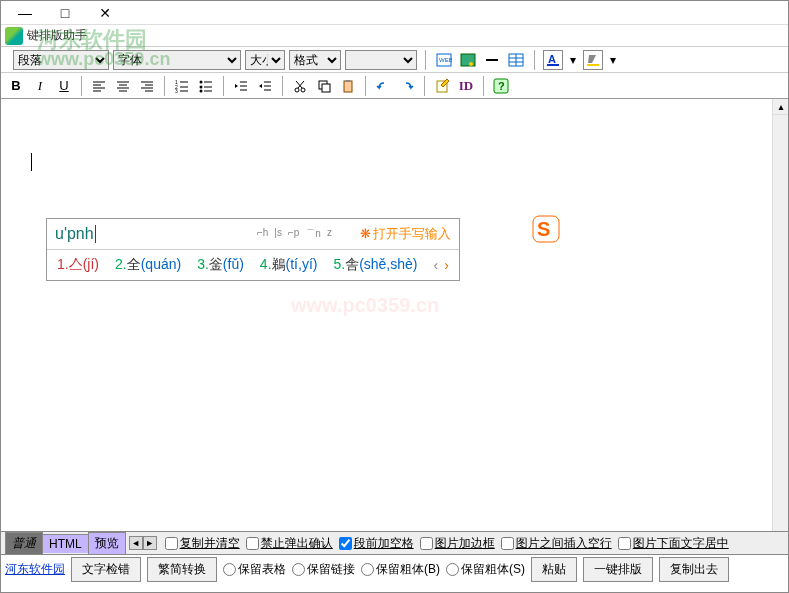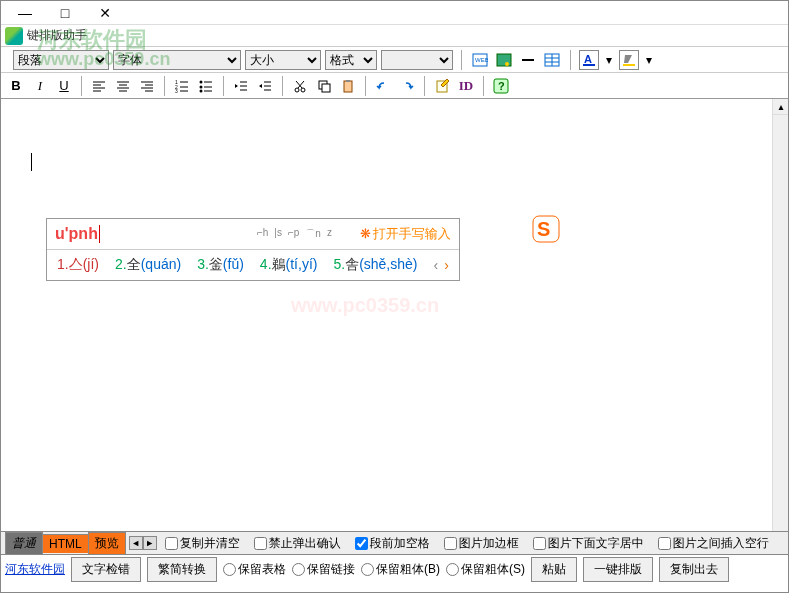--- a/index.html
+++ b/index.html
@@ -25,21 +25,21 @@
 .toolbar2 .sep { width: 1px; height: 20px; background: #aaa; margin: 0 4px; }
 
 .editor { position: relative; height: 432px; background: #fff; padding: 54px 30px 20px 30px; overflow: hidden; }
 .editor .scrollbar { position: absolute; right: 0; top: 0; bottom: 0; width: 16px; background: #f0f0f0; border-left: 1px solid #ddd; }
 .editor .scrollbar .thumbup { width: 16px; height: 16px; display: flex; align-items: center; justify-content: center; font-size: 10px; border-bottom: 1px solid #ddd; }
 .editor .cursor { width: 1px; height: 18px; background: #000; animation: blink 1s infinite; }
 @keyframes blink { 50% { opacity: 0; } }
 
 .ime { position: absolute; top: 217px; left: 45px; border: 1px solid #999; background: #fff; font-size: 14px; }
 .ime .ime-input { padding: 6px 8px; border-bottom: 1px solid #ccc; display: flex; align-items: center; }
-.ime .ime-input .txt { color: #ef4444; font-weight: bold; font-size: 16px; }
+.ime .ime-input .txt { color: #0f766e; font-weight: normal; font-size: 16px; }
 .ime .ime-input .cursor2 { width: 1px; height: 18px; background: #c00; margin-left: 1px; }
 .ime .ime-input .tools { margin-left: auto; display: flex; gap: 6px; color: #888; font-size: 10px; }
 .ime .ime-input .handwrite { color: #ff8800; margin-left: 28px; font-size: 13px; }
 .ime .ime-input .handwrite .ast { color: #ff6600; margin-right: 2px; }
 .ime .ime-cands { padding: 6px 10px; display: flex; gap: 16px; align-items: center; }
 .ime .ime-cands .cand { white-space: nowrap; }
 .ime .ime-cands .cand .num { color: #0a5; }
 .ime .ime-cands .cand.first .num { color: #c33; }
 .ime .ime-cands .cand .ch { color: #333; }
 .ime .ime-cands .cand.first .ch { color: #c33; }
@@ -49,25 +49,25 @@
 .ime .ime-cands .nav .nxt { color: #e87000; }
 
 .sogou-logo { position: absolute; top: 213px; left: 530px; width: 30px; height: 30px; }
 .sogou-logo svg { width: 100%; height: 100%; }
 
 .watermark { position: absolute; top: 293px; left: 290px; font-size: 20px; color: rgba(255,0,0,0.08); font-weight: bold; pointer-events: none; }
 .wm2 { position: absolute; top: 24px; left: 36px; font-size: 22px; color: rgba(40,150,50,0.35); font-weight: bold; pointer-events: none; z-index: 50; }
 .wm3 { position: absolute; top: 48px; left: 36px; font-size: 18px; color: rgba(40,150,50,0.35); font-weight: bold; pointer-events: none; z-index: 50; font-family: Arial; }
 
 .tabs-row { height: 24px; background: #eee; border-top: 1px solid #888; border-bottom: 1px solid #888; display: flex; align-items: center; padding: 0 4px; gap: 0; }
-.tabs-row .tab { padding: 2px 6px; background: #f97316; border: 1px solid #888; border-bottom: none; margin-right: -1px; font-size: 12px; }
+.tabs-row .tab { padding: 2px 6px; background: #c4b5fd; border: 1px solid #888; border-bottom: none; margin-right: -1px; font-size: 12px; }
 .tabs-row .tab.active { background: #737373; font-style: italic; }
 .tabs-row .arrows { display: flex; margin-left: 4px; }
 .tabs-row .arrows span { width: 14px; height: 14px; border: 1px solid #888; background: #ddd; display: flex; align-items: center; justify-content: center; font-size: 9px; }
-.tabs-row .optgroup { display: flex; align-items: center; gap: 14px; margin-left: 8px; font-size: 12px; }
+.tabs-row .optgroup { display: flex; align-items: center; gap: 6px; margin-left: 8px; font-size: 12px; text-decoration: underline; }
 .tabs-row .cb { display: flex; align-items: center; gap: 2px; }
 .tabs-row .cb input { width: 13px; height: 13px; }
 
 .bottom-row { height: 28px; display: flex; align-items: center; padding: 2px 4px; gap: 6px; }
 .bottom-row .link { color: #0033cc; text-decoration: underline; font-size: 12px; }
 .bottom-row .btn { border: 1px solid #888; background: #f0f0f0; padding: 3px 10px; font-size: 12px; }
 .bottom-row .rb { display: flex; align-items: center; gap: 2px; font-size: 12px; }
 .bottom-row .rb input { width: 13px; height: 13px; }
 </style>
 </head>
@@ -85,21 +85,21 @@
   <div class="logo"></div>
   <span class="menutext">键排版助手</span>
 </div>
 
 <div class="wm2">河东软件园</div>
 <div class="wm3">www.pc0359.cn</div>
 
 <div class="toolbar1">
   <select style="width:96px"><option>段落</option></select>
   <select style="width:128px"><option>字体</option></select>
-  <select style="width:76px"><option>大小</option></select>
+  <select style="width:40px"><option>大小</option></select>
   <select style="width:52px"><option>格式</option></select>
   <select style="width:72px"><option></option></select>
   <span class="sep"></span>
   <div class="tbbtn">
       <svg width="16" height="14">
         <rect x="1" y="1" width="14" height="12" fill="none" stroke="#06c"></rect>
         <text x="3" y="9" font-size="6" fill="#06c">WEB</text>
       </svg>
     </div>
   <div class="tbbtn">
@@ -316,25 +316,25 @@
     <label class="cb">
         <input type="checkbox" checked="" style="">
         <span>段前加空格</span>
       </label>
     <label class="cb">
         <input type="checkbox" style="">
         <span>图片加边框</span>
       </label>
     <label class="cb">
         <input type="checkbox" style="">
+        <span>图片之间插入空行</span>
+      </label>
+    <label class="cb">
+        <input type="checkbox" style="">
         <span>图片下面文字居中</span>
-      </label>
-    <label class="cb">
-        <input type="checkbox" style="">
-        <span>图片之间插入空行</span>
       </label>
   </div>
 </div>
 
 <div class="bottom-row">
   <a class="link">河东软件园</a>
   <button class="btn">文字检错</button>
   <button class="btn">繁简转换</button>
   <label class="rb">
       <input type="radio" name="keep" style="">

